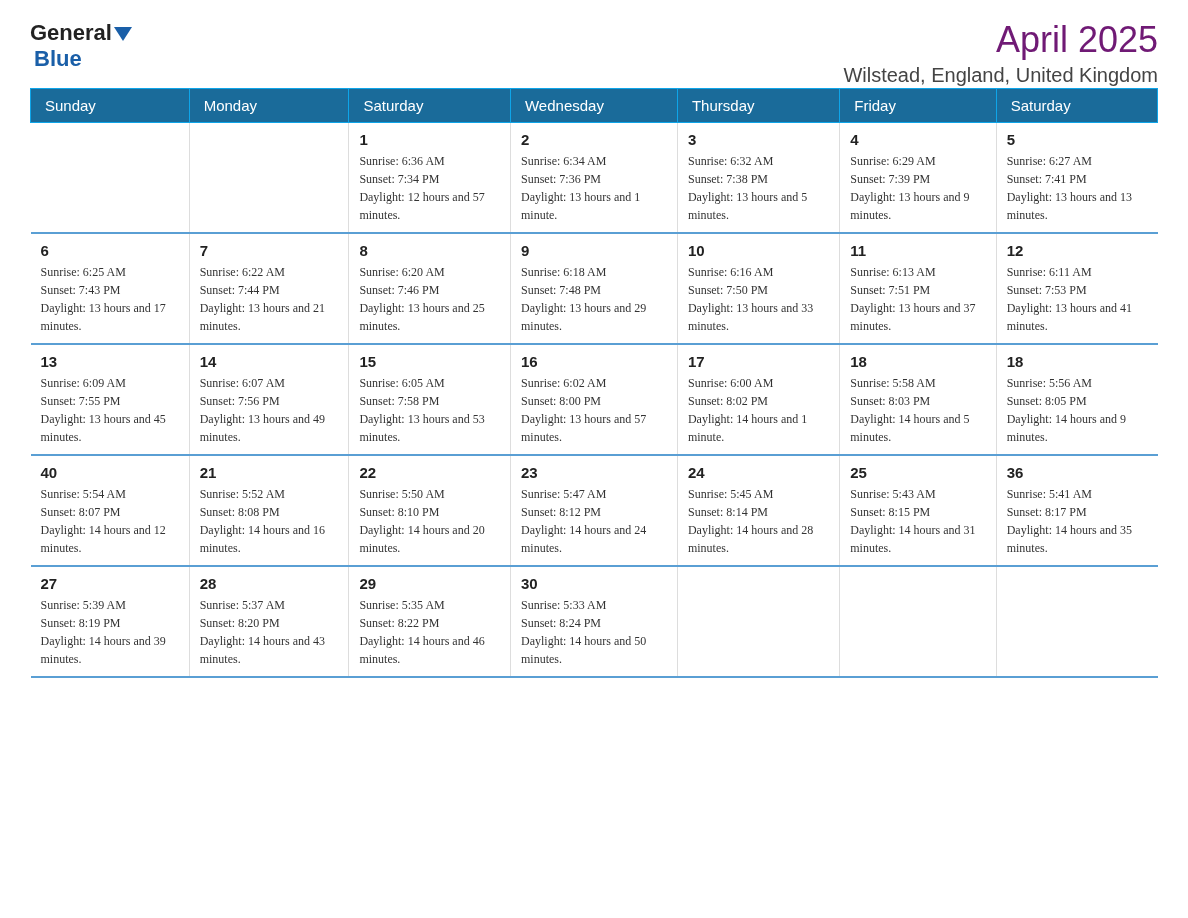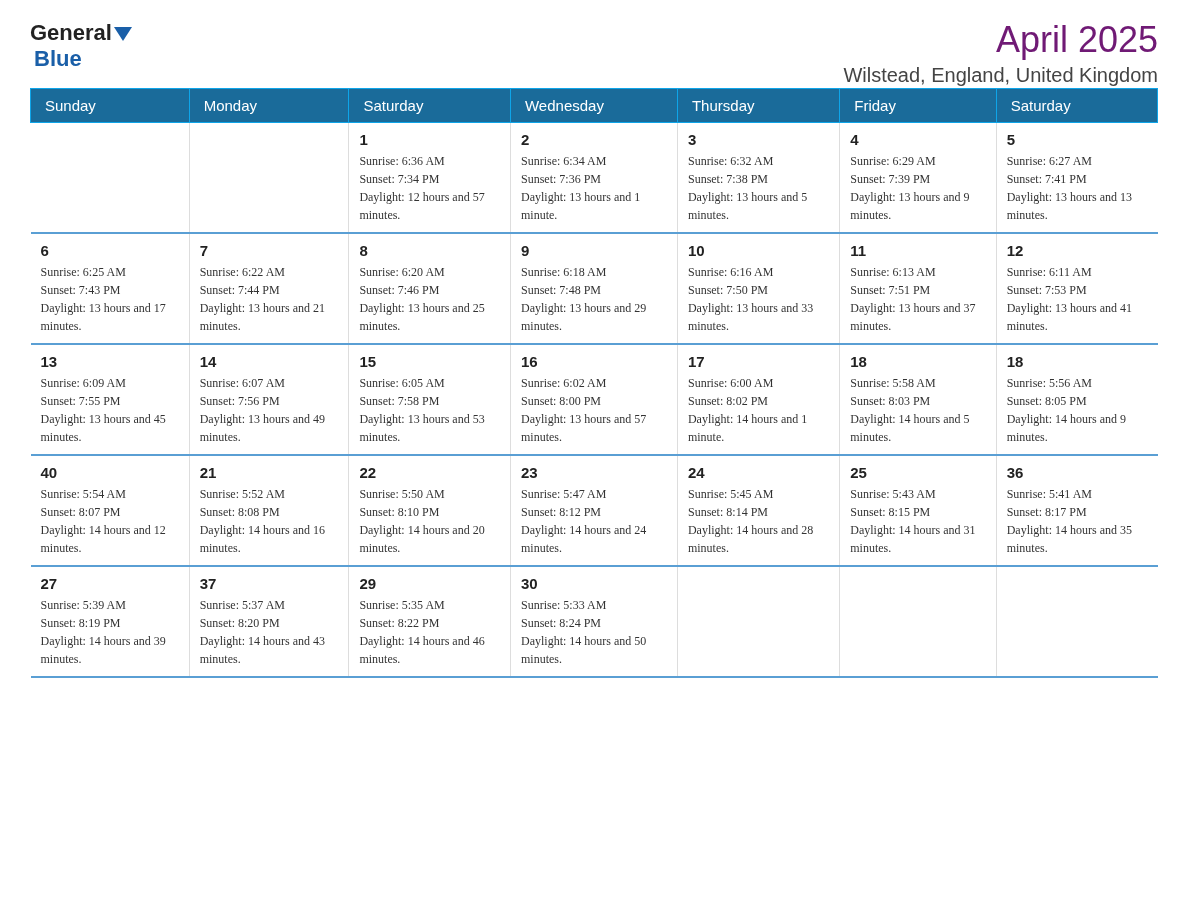--- a/index.html
+++ b/index.html
@@ -235,21 +235,21 @@
           <div class="day-number">36</div>
           <div class="day-info">Sunrise: 5:41 AM<br>Sunset: 8:17 PM<br>Daylight: 14 hours and 35 minutes.</div>
         </td>
       </tr>
       <tr>
         <td>
           <div class="day-number">27</div>
           <div class="day-info">Sunrise: 5:39 AM<br>Sunset: 8:19 PM<br>Daylight: 14 hours and 39 minutes.</div>
         </td>
         <td>
-          <div class="day-number">37</div>
+          <div class="day-number">28</div>
           <div class="day-info">Sunrise: 5:37 AM<br>Sunset: 8:20 PM<br>Daylight: 14 hours and 43 minutes.</div>
         </td>
         <td>
           <div class="day-number">29</div>
           <div class="day-info">Sunrise: 5:35 AM<br>Sunset: 8:22 PM<br>Daylight: 14 hours and 46 minutes.</div>
         </td>
         <td>
           <div class="day-number">30</div>
           <div class="day-info">Sunrise: 5:33 AM<br>Sunset: 8:24 PM<br>Daylight: 14 hours and 50 minutes.</div>
         </td>

